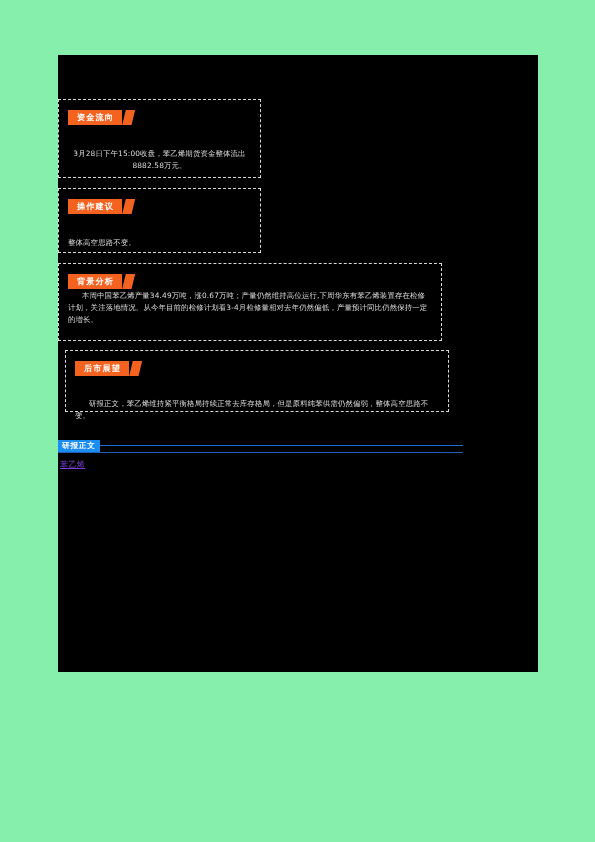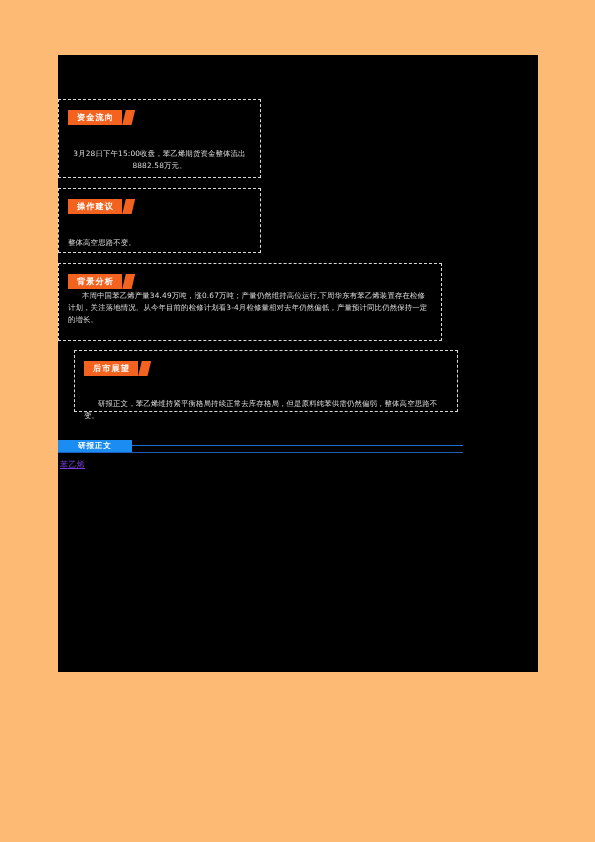--- a/index.html
+++ b/index.html
@@ -14,21 +14,21 @@
     font-family: "DejaVu Sans", "Liberation Sans", sans-serif;
     overflow: hidden;
   }
 
   
   .page {
     position: absolute;
     left: 0; top: 0;
     width: 595px;
     height: 842px;
-    background: #fdba74;
+    background: #86efac;
   }
 
   
   .article {
     position: absolute;
     left: 58px;
     top: 55px;
     width: 480px;
     height: 617px;
     background: #000000;
@@ -89,21 +89,21 @@
     align-items: center;
   }
   .tag-blue {
     background: #1b8cf2;
     color: #ffffff;
     font-size: 7.6px;
     font-weight: bold;
     letter-spacing: 0.8px;
     line-height: 12px;
     height: 12px;
-    padding: 0 20px;
+    padding: 0 4px;
     white-space: nowrap;
   }
   .blue-rule {
     flex: 1 1 auto;
     height: 1px;
     background: #1b6fd0;
     margin-left: 0px;
   }
   .blue-rule-under {
     position: absolute;
@@ -154,21 +154,21 @@
   </div>
 
   <div class="block wide pad" style="left:58px; top:263px; height:78px;">
     <span class="tag-orange">
       <span>背景分析</span>
       <span class="slash"></span>
     </span>
     <div class="block-body indent" style="">本周中国苯乙烯产量34.49万吨，涨0.67万吨；产量仍然维持高位运行,下周华东有苯乙烯装置存在检修计划，关注落地情况。从今年目前的检修计划看3-4月检修量相对去年仍然偏低，产量预计同比仍然保持一定的增长。</div>
   </div>
 
-  <div class="block wide pad" style="left:74px; top:350px; height:62px;">
+  <div class="block wide pad" style="left:65px; top:350px; height:62px;">
     <span class="tag-orange">
       <span>后市展望</span>
       <span class="slash"></span>
     </span>
     <div class="block-body indent" style="margin-top:21px;">研报正文，苯乙烯维持紧平衡格局持续正常去库存格局，但是原料纯苯供需仍然偏弱，整体高空思路不变。</div>
   </div>
 
   <div class="blue-head-row">
     <span class="tag-blue">研报正文</span>
     <span class="blue-rule"></span>

